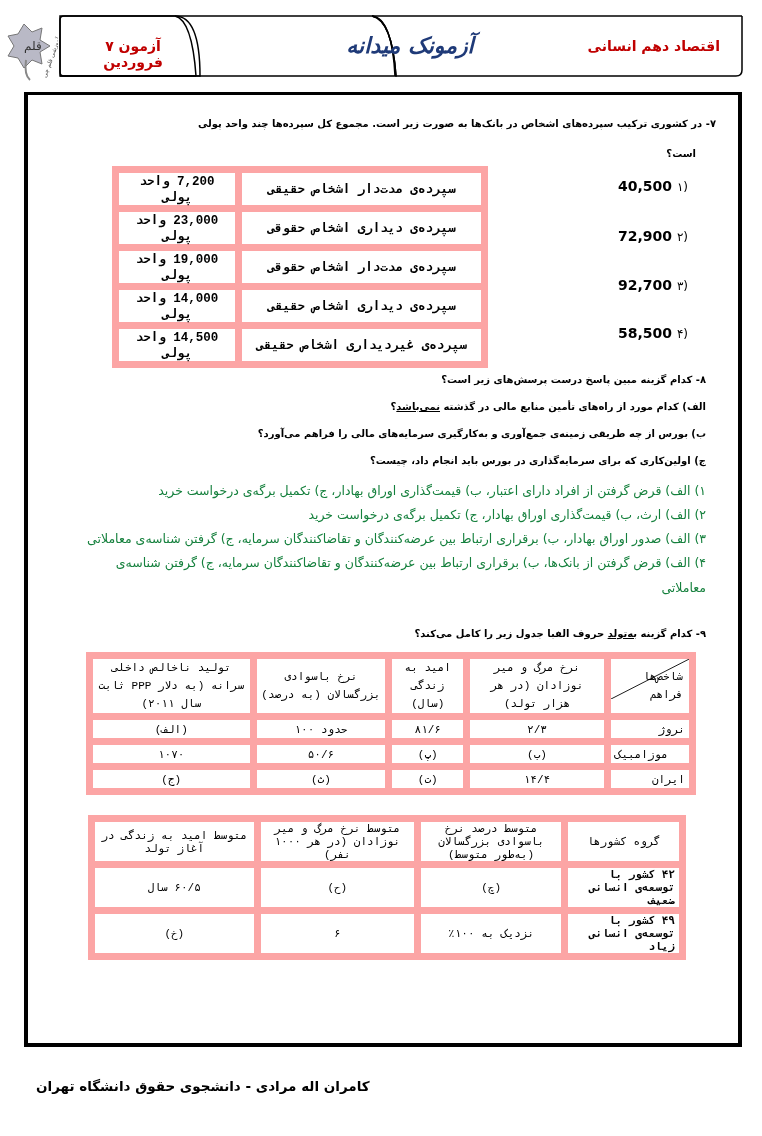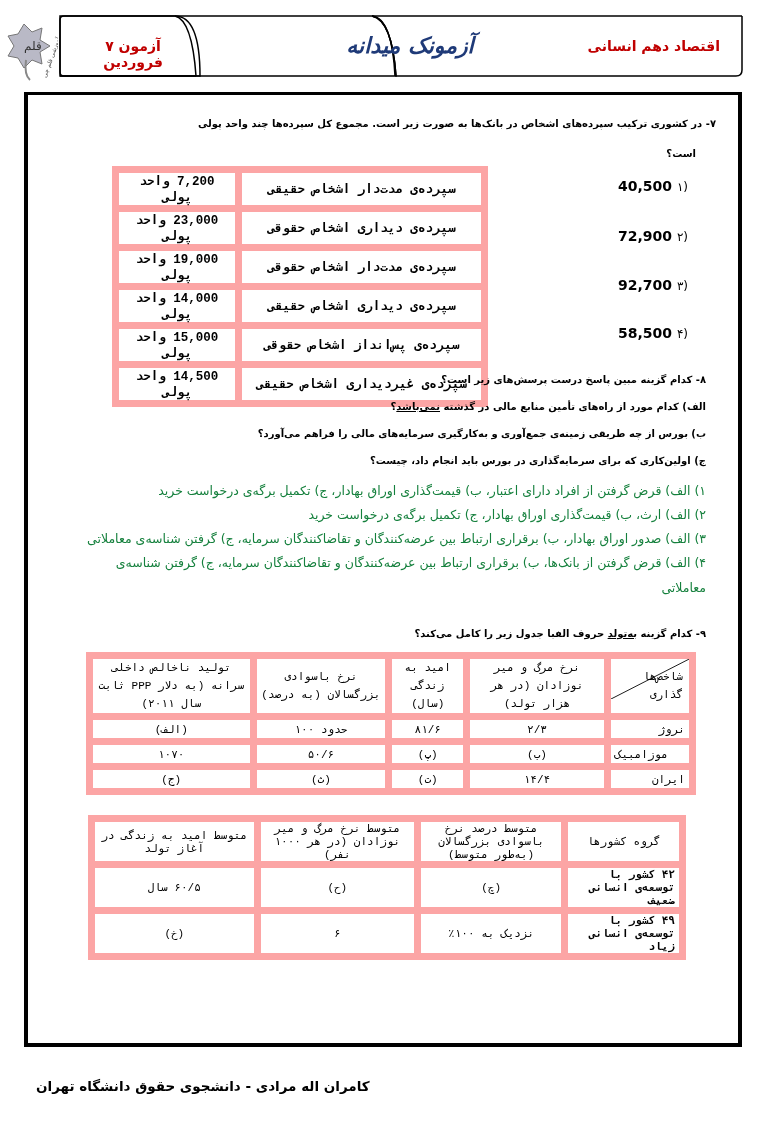--- a/index.html
+++ b/index.html
@@ -74,24 +74,20 @@
     </tr>
     <tr>
       <td>19,000 واحد پولی</td>
       <td>سپرده‌ی مدت‌دار اشخاص حقوقی</td>
     </tr>
     <tr>
       <td>14,000 واحد پولی</td>
       <td>سپرده‌ی دیداری اشخاص حقیقی</td>
     </tr>
     <tr>
-      <td>15,000 واحد پولی</td>
-      <td>سپرده‌ی پس‌انداز اشخاص حقوقی</td>
-    </tr>
-    <tr>
       <td>14,500 واحد پولی</td>
       <td>سپرده‌ی غیردیداری اشخاص حقیقی</td>
     </tr>
   </tbody>
     </table>
 
   <div class="optnum" style="left:618px;top:178px;">
     <span style="font-weight:normal;font-size:12px;">(۱</span>
     <span>40,500</span>
   </div>
@@ -134,21 +130,21 @@
         <tr class="hd">
       <td style="width:160px;">تولید ناخالص داخلی سرانه (به دلار PPP ثابت سال ۲۰۱۱)</td>
       <td style="width:128px;">نرخ باسوادی بزرگسالان (به درصد)</td>
       <td style="width:66px;">امید به زندگی (سال)</td>
       <td style="width:134px;">نرخ مرگ و میر نوزادان (در هر هزار تولد)</td>
       <td class="diag" style="width:80px;padding:0;">
         <svg width="100%" height="40" style="position:absolute;left:0;top:0;" preserveAspectRatio="none" viewBox="0 0 100 40">
               <line x1="0" y1="40" x2="100" y2="0" stroke="#000" stroke-width="1"></line>
             </svg>
         <div style="text-align:right;padding-right:6px;">شاخص‌ها</div>
-        <div style="text-align:right;padding-right:6px;">گذاری</div>
+        <div style="text-align:right;padding-right:6px;">فراهم</div>
       </td>
     </tr>
     <tr class="rw">
       <td>(الف)</td>
       <td>حدود ۱۰۰</td>
       <td>۸۱/۶</td>
       <td>۲/۳</td>
       <td style="text-align:right;">نروژ</td>
     </tr>
     <tr class="rw">

